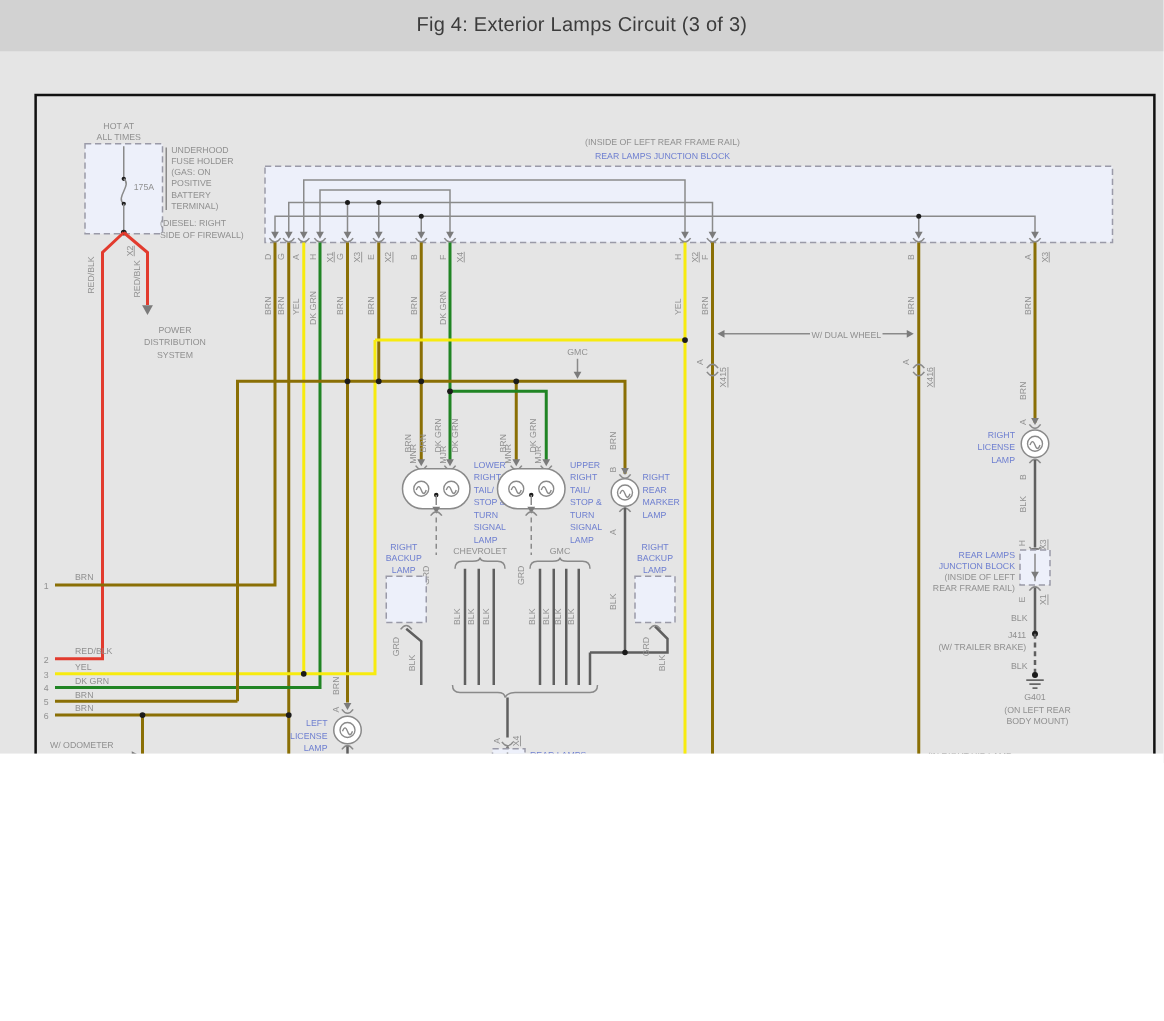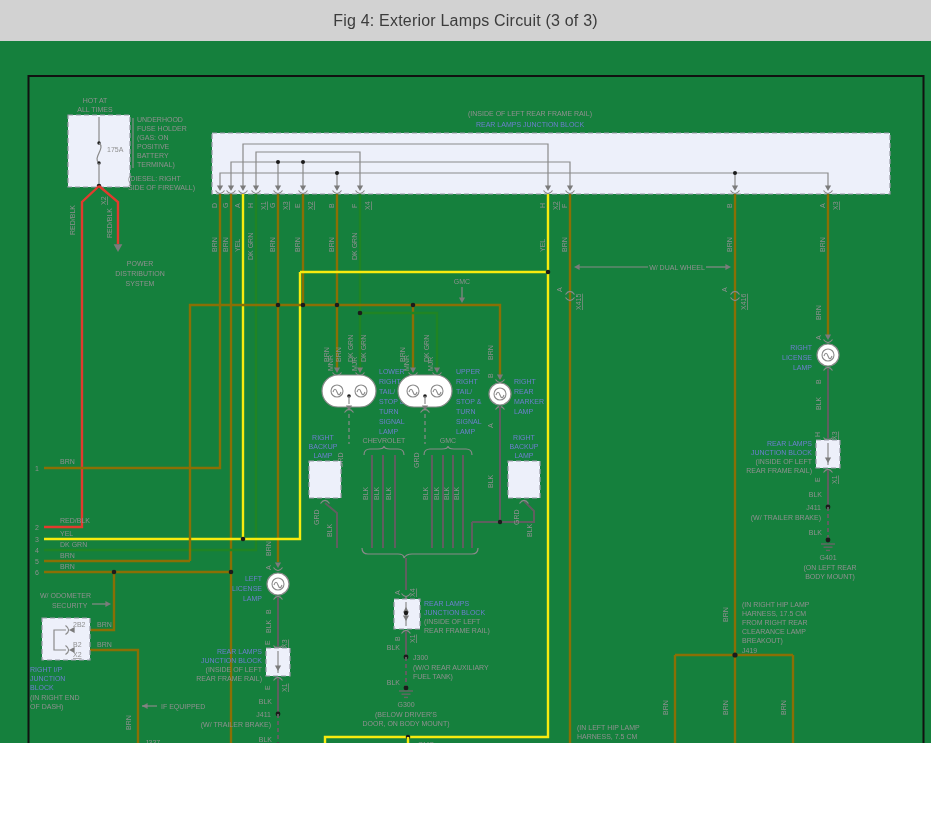--- a/index.html
+++ b/index.html
@@ -1,16 +1,16 @@
 <!DOCTYPE html>
 <html><head>
 <meta charset="utf-8">
 <style>
   html,body{margin:0;padding:0;background:#ffffff;}
-  .stage{position:relative;width:931px;height:743px;background:#15803d;overflow:hidden;
+  .stage{position:relative;width:931px;height:603px;background:#e5e5e5;overflow:hidden;
          font-family:"Liberation Sans",sans-serif;}
   .hdr{position:absolute;left:0;top:0;width:931px;height:41px;background:#d2d2d2;
        display:flex;align-items:center;justify-content:center;}
   .hdr .t{font-size:16px;color:#3c3c3c;letter-spacing:.2px;}
   svg{position:absolute;left:0;top:0;}
   
   .brn{stroke:#8a6f05;stroke-width:2.4;fill:none;}
   .yel{stroke:#f7eb0f;stroke-width:2.4;fill:none;}
   .grn{stroke:#208424;stroke-width:2.4;fill:none;}
   .red{stroke:#e23b2e;stroke-width:2.4;fill:none;}

